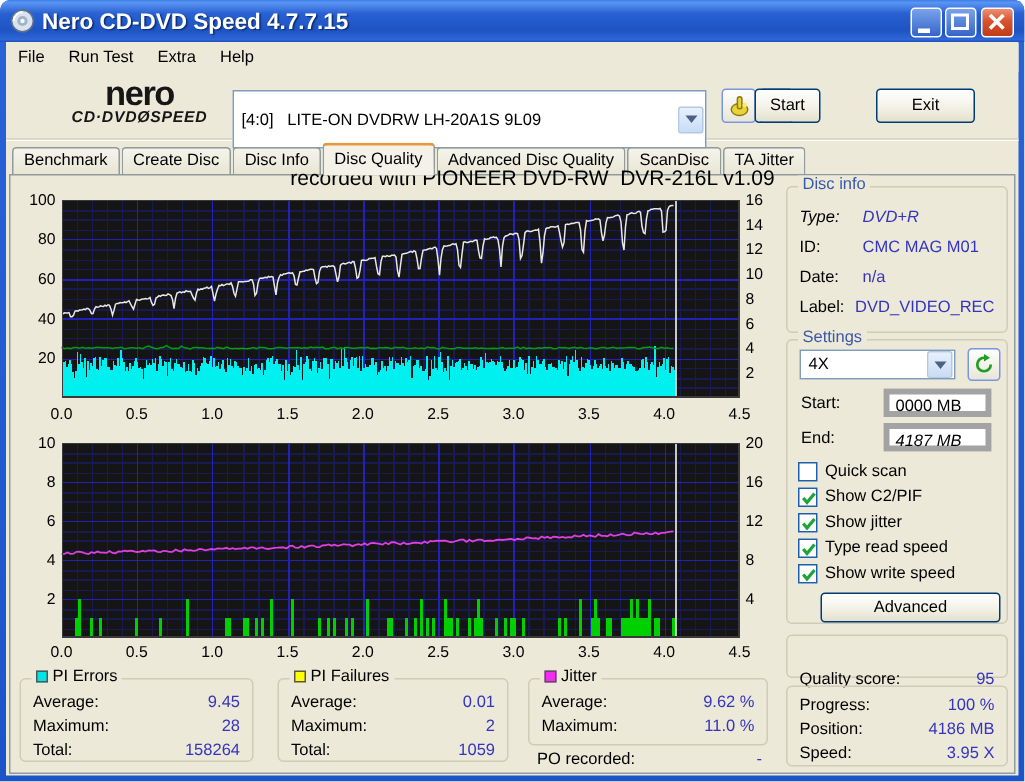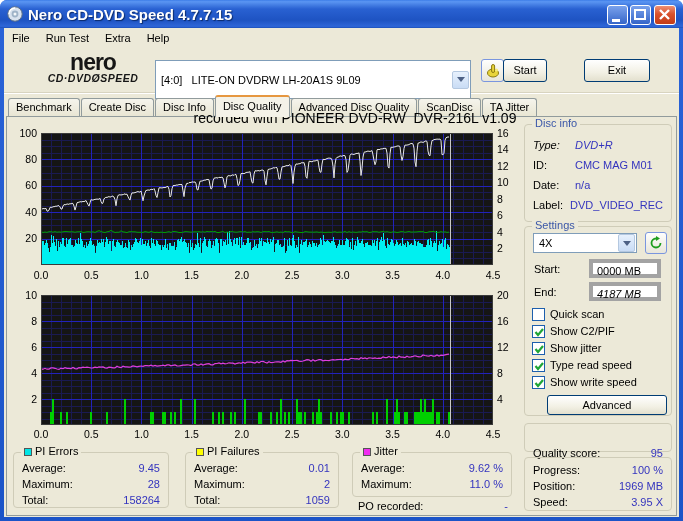--- a/index.html
+++ b/index.html
@@ -888,21 +888,21 @@
       </div>
   </div>
 
   <div class="gb" style="left:524px;top:457px;width:148px;height:54px;">
     <div class="irow" style="margin-top:4px;height:16px;">
         <span>Progress:</span>
         <span class="rval">100 %</span>
       </div>
     <div class="irow" style="height:16px;">
         <span>Position:</span>
-        <span class="rval">1969 MB</span>
+        <span class="rval">4186 MB</span>
       </div>
     <div class="irow" style="height:16px;">
         <span>Speed:</span>
         <span class="rval">3.95 X</span>
       </div>
   </div>
 
   <div class="gb" style="left:13px;top:452px;width:156px;height:56px;">
     <div class="gb-cap"><span class="swatch" style="background:#00E5E5;"></span><span>PI Errors</span></div>
     <div class="irow" style="margin-top:7px;height:16px;">

